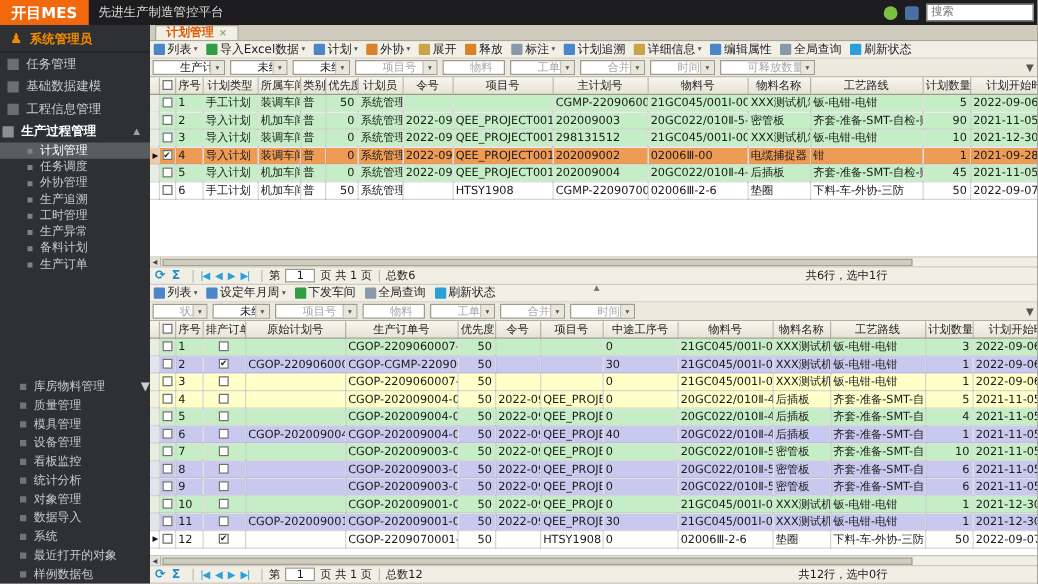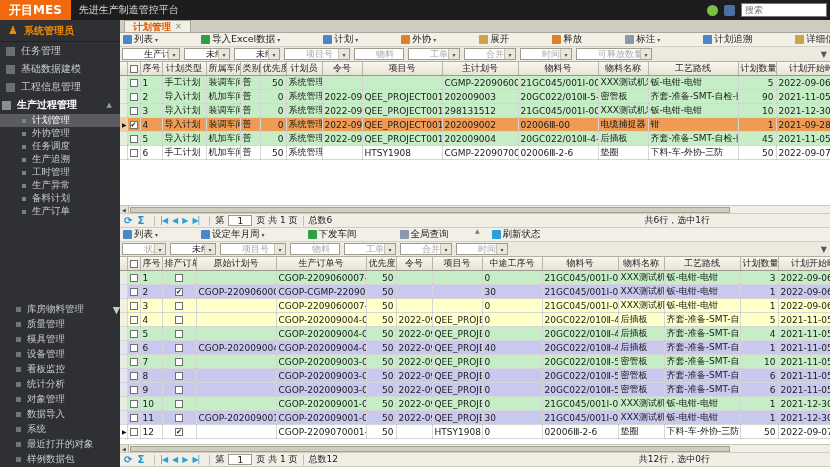--- a/index.html
+++ b/index.html
@@ -38,21 +38,21 @@
   .m-bot .dot { width:5px; height:5px; background:#70757c; margin-right:6px; }
   .side-gap { flex:1; }
   
   .main { position:absolute; left:120px; top:20px; width:710px; height:447px;
           display:flex; flex-direction:column; background:#ece9e0; overflow:hidden; }
   .tabstrip { height:13px; background:#cfccbf; border-bottom:1px solid #a9a598; display:flex; }
   .tab { background:#f1efe6; border:1px solid #a9a598; border-bottom:none; margin-left:4px;
          padding:0 8px; color:#e05a00; font-weight:bold; font-size:9.5px; line-height:12px; display:flex; }
   .tab-close { color:#8a6; margin-left:4px; font-size:8px; }
   .toolbar { height:14px; background:#f1efe6; border-bottom:1px solid #d4d1c4;
-             display:flex; align-items:center; padding-left:3px; white-space:nowrap; overflow:hidden;gap:36px; }
+             display:flex; align-items:center; padding-left:3px; white-space:nowrap; overflow:hidden; }
   .tbtn { display:flex; align-items:center; margin-right:7px; font-size:9.5px; color:#222; cursor:default; }
   .tbtn .ic { width:9px; height:9px; margin-right:2px; border-radius:1px; }
   .tbtn .dd { font-size:6px; color:#555; margin-left:2px; }
   .filterrow { height:15px; background:#eceadf; border-bottom:1px solid #b3b0a2;
                display:flex; align-items:center; padding-left:2px; position:relative; }
   .fcombo { height:12px; background:#fff; border:1px solid #9e9c90; margin-right:4px;
             display:flex; align-items:center; font-size:9px; padding-left:21px; }
   .fcombo .fval { flex:1; overflow:hidden; white-space:nowrap; }
   .fcombo .ph { color:#a8a8a8; }
   .fcombo .arr { width:11px; height:100%; border-left:1px solid #c4c2b6; background:#e9e7dc;
@@ -129,25 +129,25 @@
           <span class="gi"></span>
           <span>生产过程管理</span>
           <span class="garr">▲</span>
         </div>
         <div class="m-item m-sub sel">
           <span class="dot"></span>
           <span>计划管理</span>
         </div>
         <div class="m-item m-sub">
           <span class="dot"></span>
+          <span>任务调度</span>
+        </div>
+        <div class="m-item m-sub">
+          <span class="dot"></span>
           <span>外协管理</span>
-        </div>
-        <div class="m-item m-sub">
-          <span class="dot"></span>
-          <span>任务调度</span>
         </div>
         <div class="m-item m-sub">
           <span class="dot"></span>
           <span>生产追溯</span>
         </div>
         <div class="m-item m-sub">
           <span class="dot"></span>
           <span>工时管理</span>
         </div>
         <div class="m-item m-sub">

